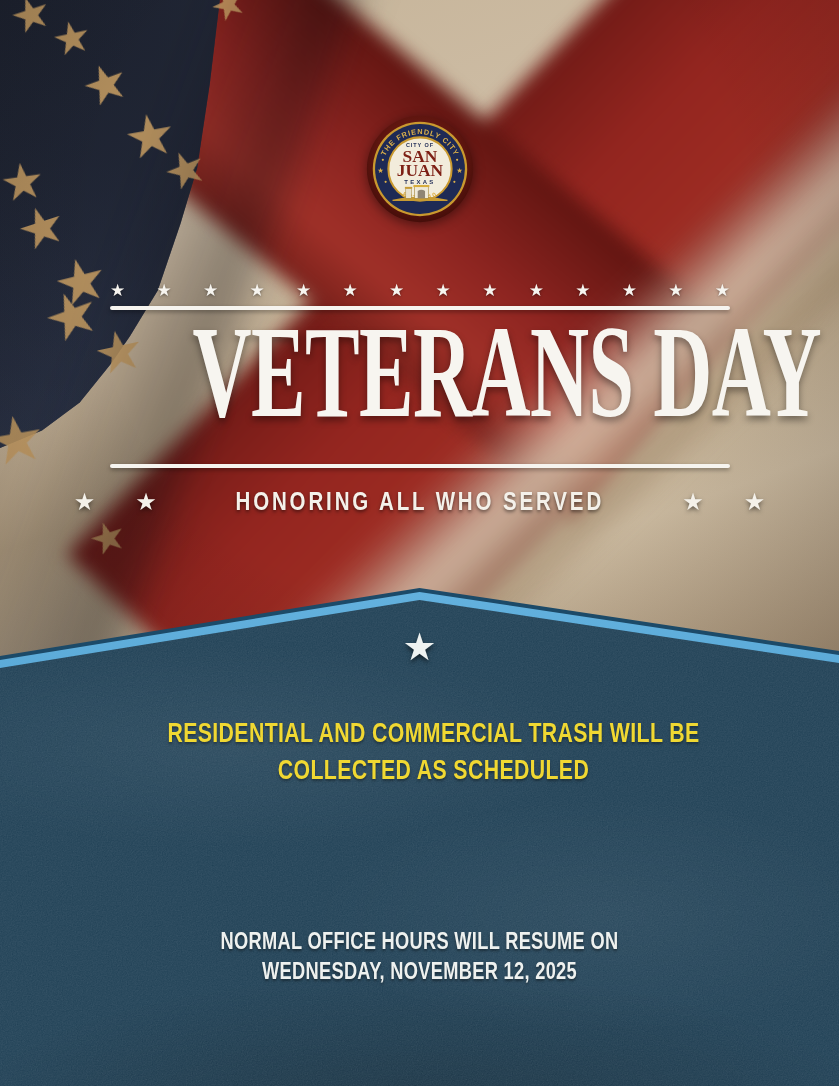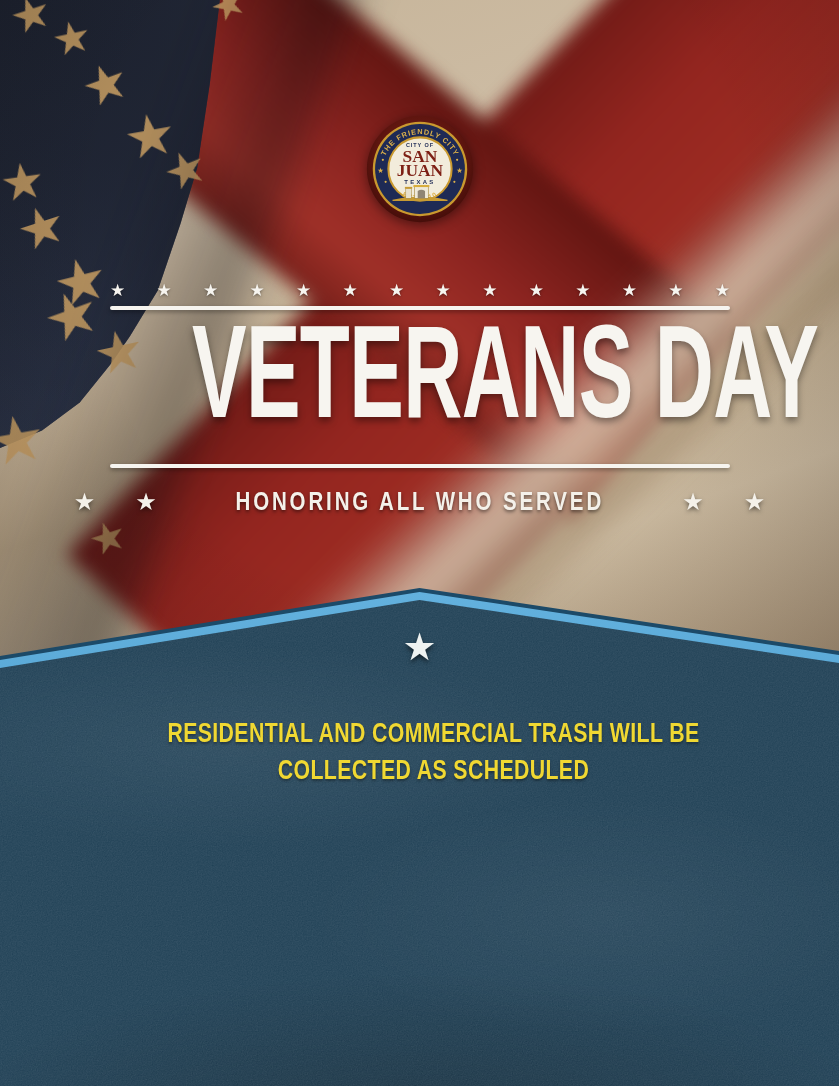--- a/index.html
+++ b/index.html
@@ -54,21 +54,21 @@
   
   .star-row{
     position:absolute;left:110px;top:280px;width:620px;
     display:flex;justify-content:space-between;align-items:center;
     color:#f6f4ef;font-size:17px;text-shadow:0 1px 3px rgba(0,0,0,.4);
   }
   .rule{position:absolute;left:110px;width:620px;height:4px;background:#f6f4ef;border-radius:2px;
         box-shadow:0 2px 4px rgba(0,0,0,.35);}
   .rule-top{top:306px;}
   .rule-bottom{top:464px;}
-  .title-wrap{position:absolute;left:0;top:312px;width:100%;text-align:center;}
+  .title-wrap{position:absolute;left:0;top:312px;width:100%;text-align:center;font-family:Liberation Serif, serif;}
   .title{
     display:inline-block;font-weight:bold;font-size:132px;line-height:120px;
     color:#f7f5f0;letter-spacing:-1px;white-space:nowrap;
     transform:scaleX(.62);transform-origin:50% 50%;
     text-shadow:0 4px 10px rgba(0,0,0,.4);
   }
   .subtitle-row{
     position:absolute;left:0;top:487px;width:100%;
     display:flex;justify-content:center;align-items:center;gap:38px;
     color:#f4f1ea;text-shadow:0 2px 4px rgba(0,0,0,.5);
@@ -229,14 +229,18 @@
       <rect width="100%" height="100%" filter="url(#noiseF)"></rect>
     </svg>
     <div class="panel-star">★</div>
 
     <div class="notice-highlight">
       <div class="notice-line">RESIDENTIAL AND COMMERCIAL TRASH WILL BE</div>
       <div class="notice-line">COLLECTED AS SCHEDULED</div>
     </div>
 
 
+    <div class="notice-footer">
+      <div class="notice-line">NORMAL OFFICE HOURS WILL RESUME ON</div>
+      <div class="notice-line">WEDNESDAY, NOVEMBER 12, 2025</div>
+    </div>
   </div>
 </div>
 
 </body></html>

